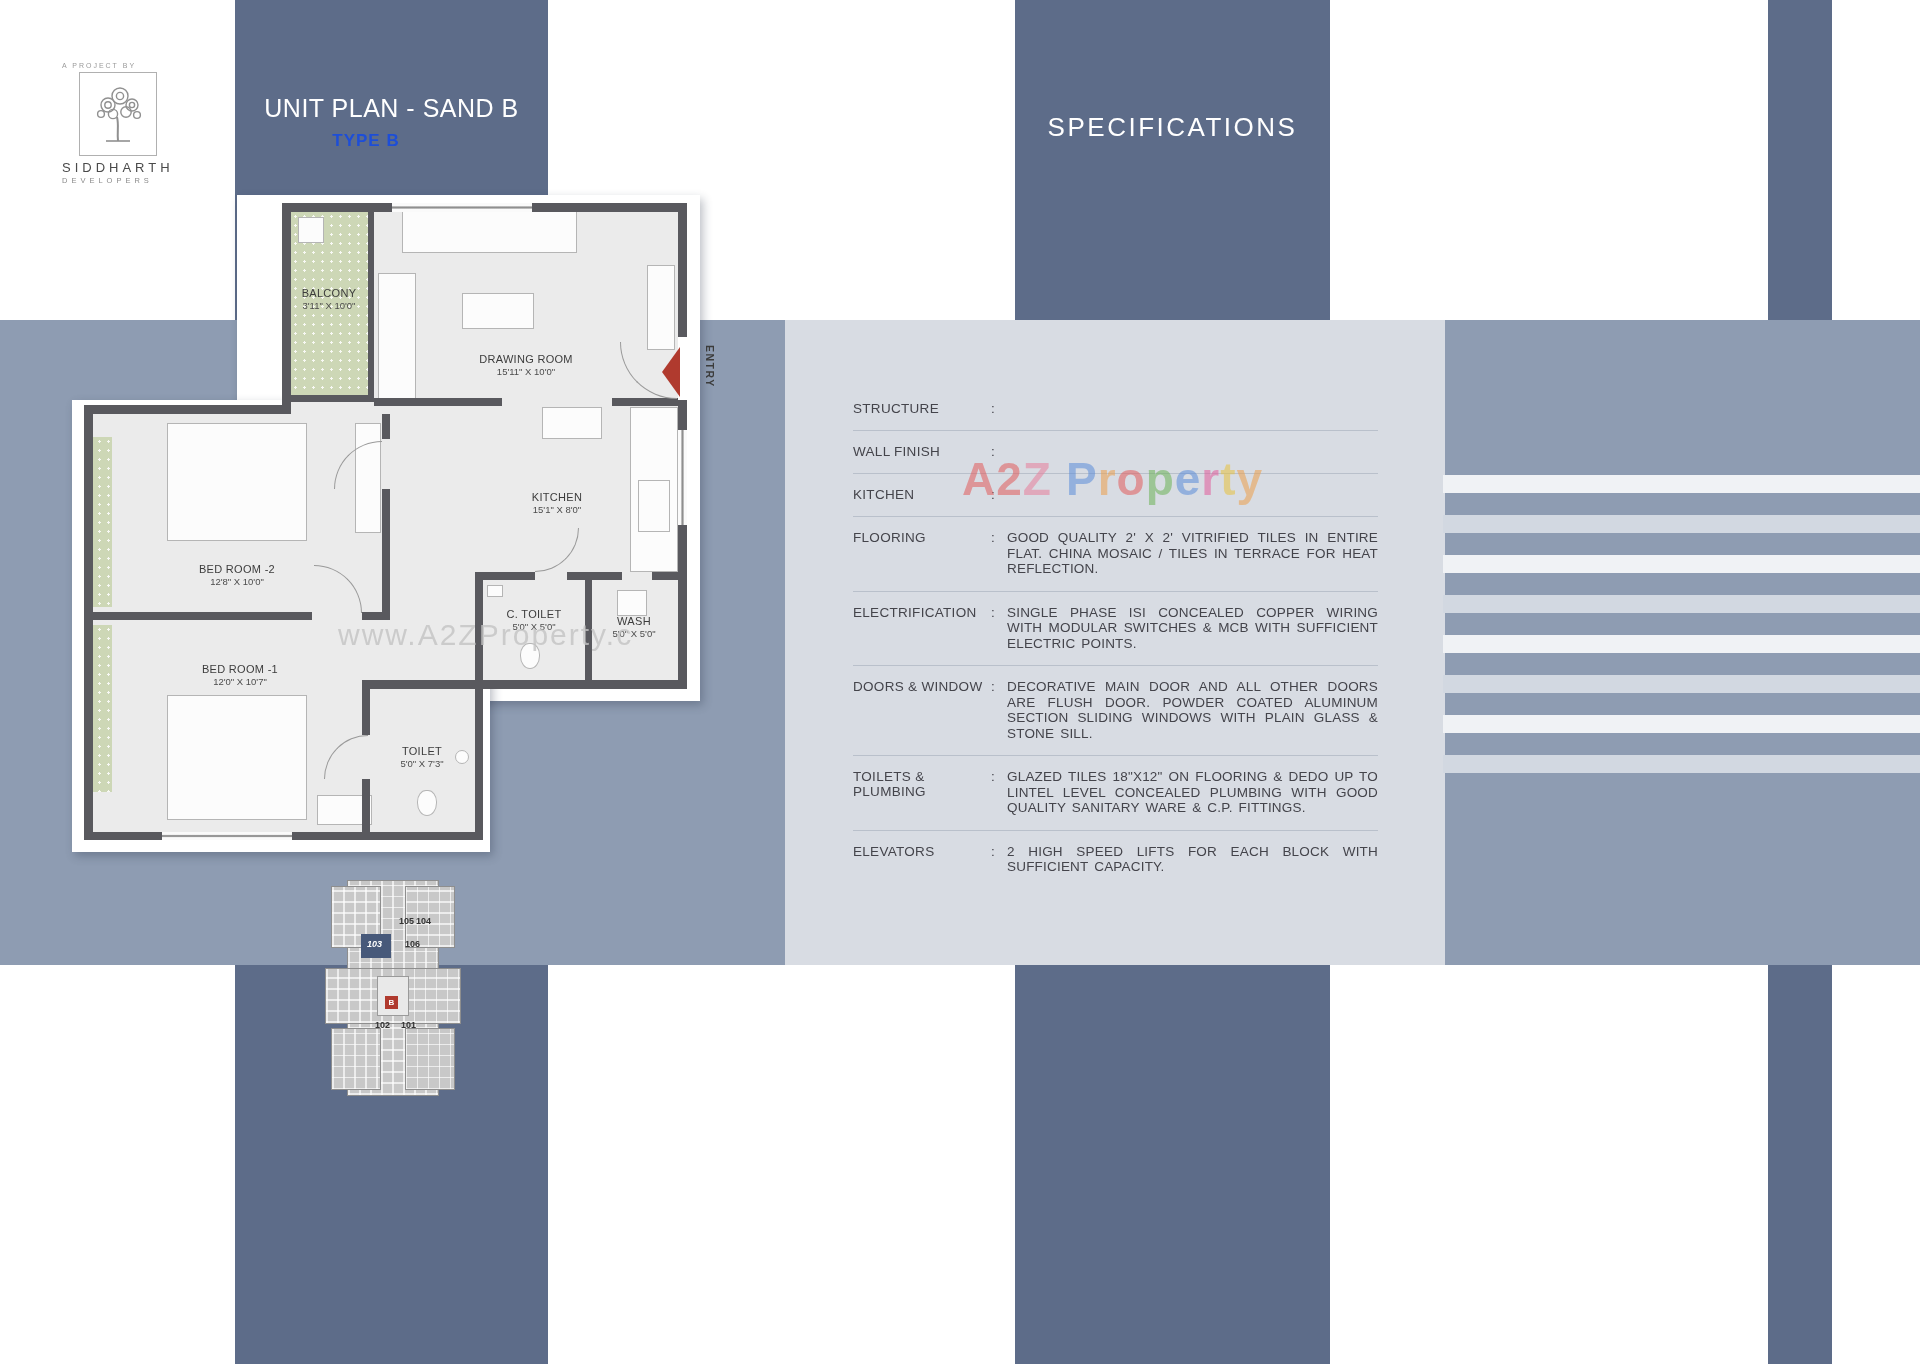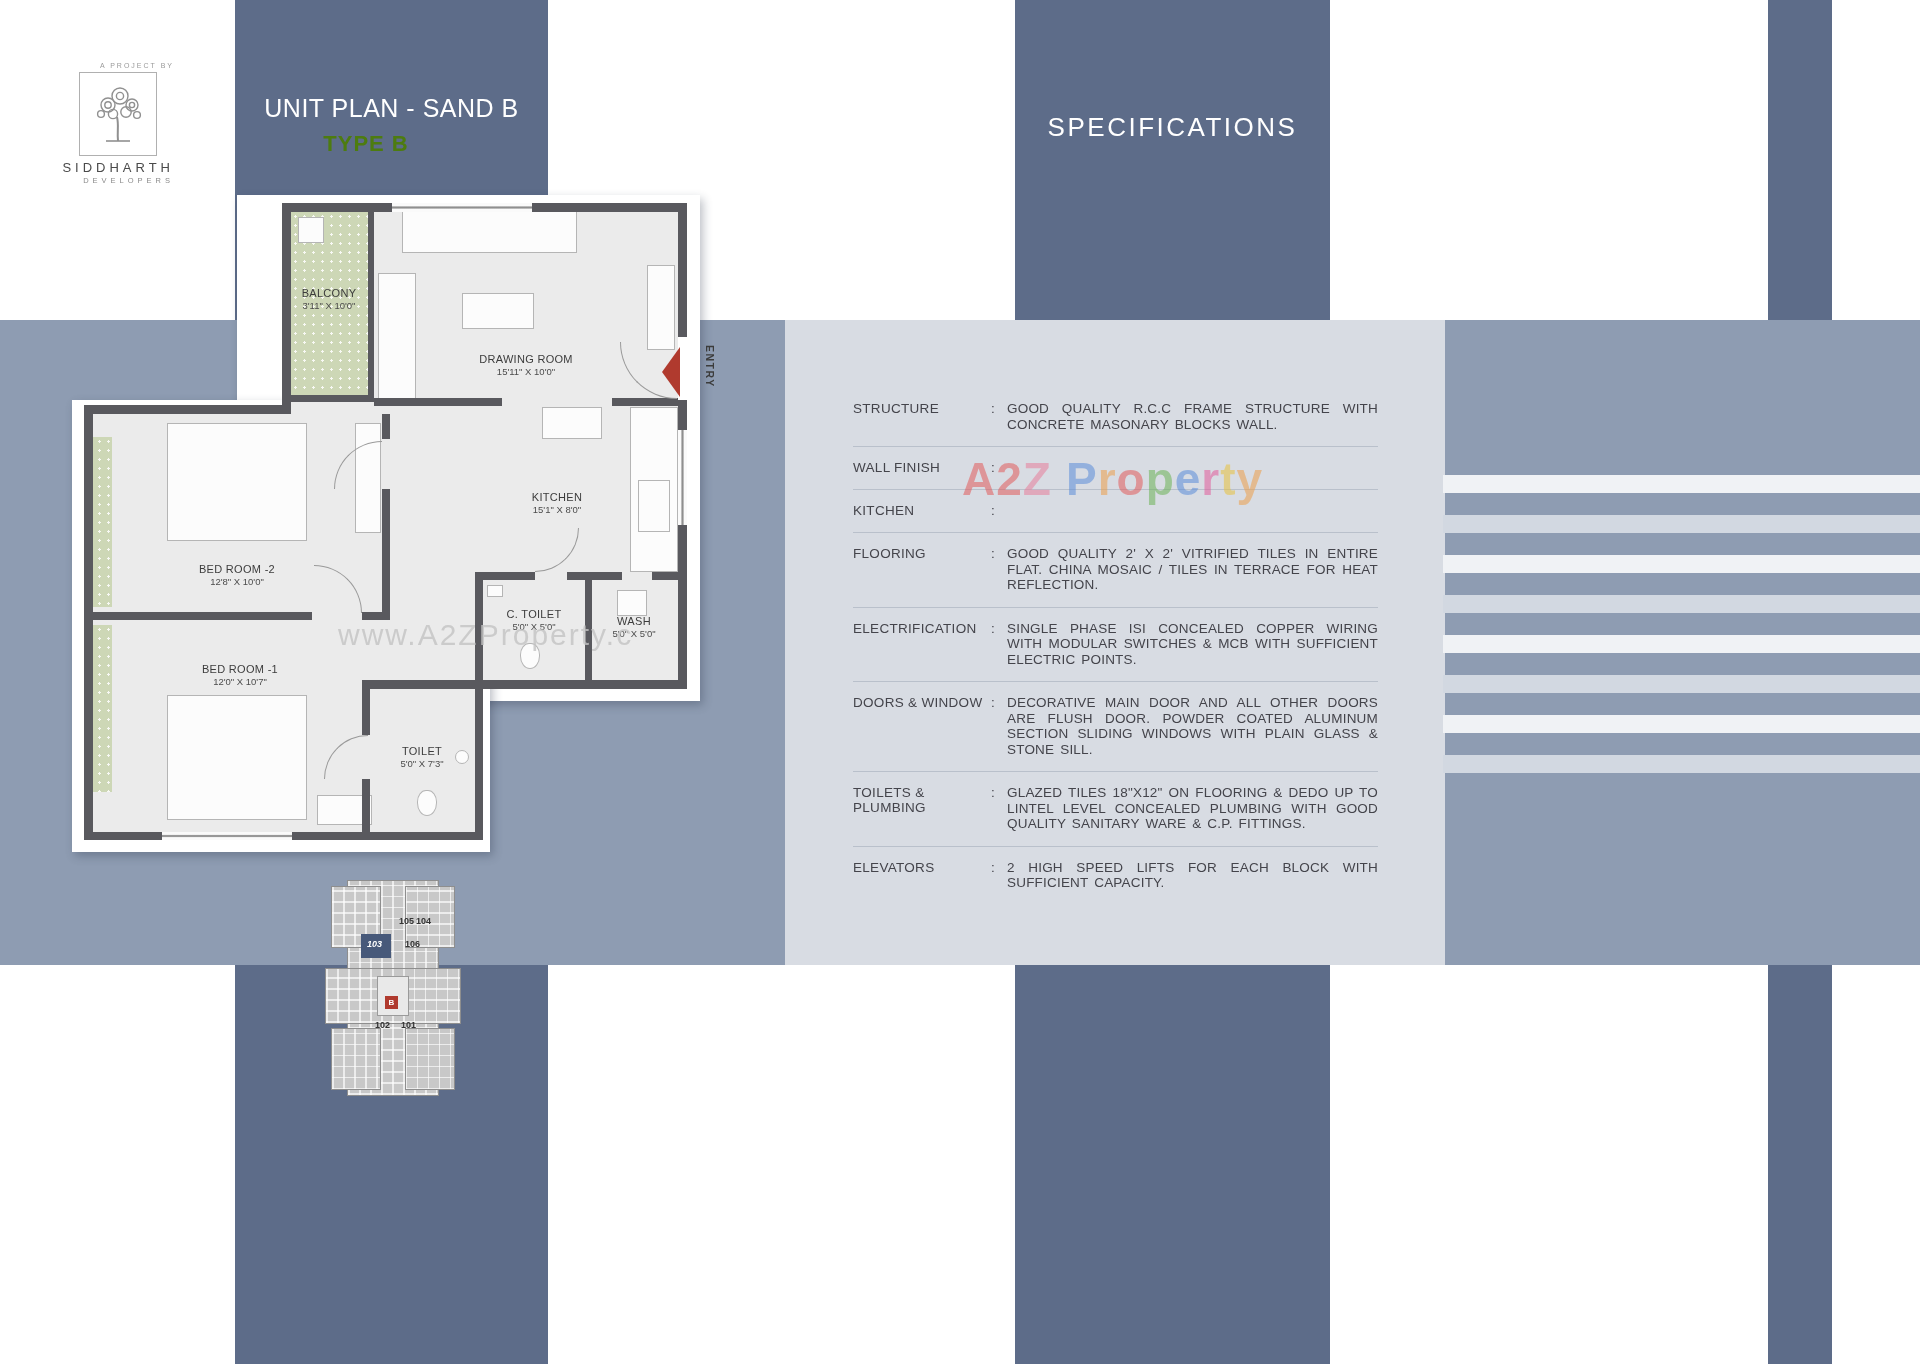--- a/index.html
+++ b/index.html
@@ -7,25 +7,25 @@
 
   
   .band-dark{position:absolute;top:0;height:1364px;background:#5d6c89;z-index:1;}
   .band-mid{position:absolute;left:0;top:320px;width:1920px;height:645px;background:#8e9cb2;z-index:2;}
   .spec-panel{position:absolute;left:785px;top:320px;width:660px;height:645px;background:#d8dce3;z-index:3;}
   .stripe{position:absolute;left:1443px;width:477px;height:18px;z-index:3;}
 
   
   .hdr{position:absolute;z-index:6;text-align:center;color:#ffffff;}
   #unit-title{left:235px;top:94px;width:313px;font-size:25px;letter-spacing:0.5px;}
-  #unit-sub{left:235px;top:131px;width:262px;font-size:22px;color:#4d7c0f;letter-spacing:1px;font-weight:bold;}
+  #unit-sub{left:235px;top:131px;width:262px;font-size:17px;color:#1d4ed8;letter-spacing:1px;font-weight:bold;}
   #spec-title{left:1015px;top:112px;width:315px;font-size:26px;letter-spacing:2.5px;}
 
   
-  #logo{position:absolute;left:62px;top:62px;width:112px;height:130px;z-index:6;text-align:right;}
+  #logo{position:absolute;left:62px;top:62px;width:112px;height:130px;z-index:6;text-align:left;}
   #logo .tagline{font-size:7px;letter-spacing:2px;color:#9a9a9a;}
   #logo .frame{margin:3px auto 0;width:76px;height:82px;border:1px solid #b0b0b0;background:#fff;display:flex;align-items:center;justify-content:center;}
   #logo .brand{margin-top:4px;font-size:13px;letter-spacing:4px;color:#4a4a4a;}
   #logo .brand-sub{margin-top:1px;font-size:7.5px;letter-spacing:4px;color:#8a8a8a;}
 
   
   #floorplan{position:absolute;left:72px;top:195px;width:660px;height:660px;z-index:4;}
   .panel{position:absolute;background:#ffffff;box-shadow:3px 4px 9px rgba(35,45,65,.3);}
   .floor{position:absolute;background:#ebebeb;}
   .green{position:absolute;background-color:#cdd7b6;background-image:radial-gradient(rgba(255,255,255,.85) 1.2px,transparent 1.3px);background-size:9px 9px;}
@@ -214,21 +214,20 @@
       <span class="rsize">5'0" X 7'3"</span>
     </div>
   </div>
 
   <div id="wm-plan">www.A2ZProperty.c</div>
 
   <div id="spec-rows">
     <div class="spec-row">
       <span class="spec-label">STRUCTURE</span>
       <span class="spec-colon">:</span>
-      <span class="spec-text">GOOD QUALITY R.C.C FRAME STRUCTURE WITH CONCRETE MASONARY BLOCKS WALL.</span>
     </div>
     <div class="spec-row">
       <span class="spec-label">WALL FINISH</span>
       <span class="spec-colon">:</span>
     </div>
     <div class="spec-row">
       <span class="spec-label">KITCHEN</span>
       <span class="spec-colon">:</span>
     </div>
     <div class="spec-row">

